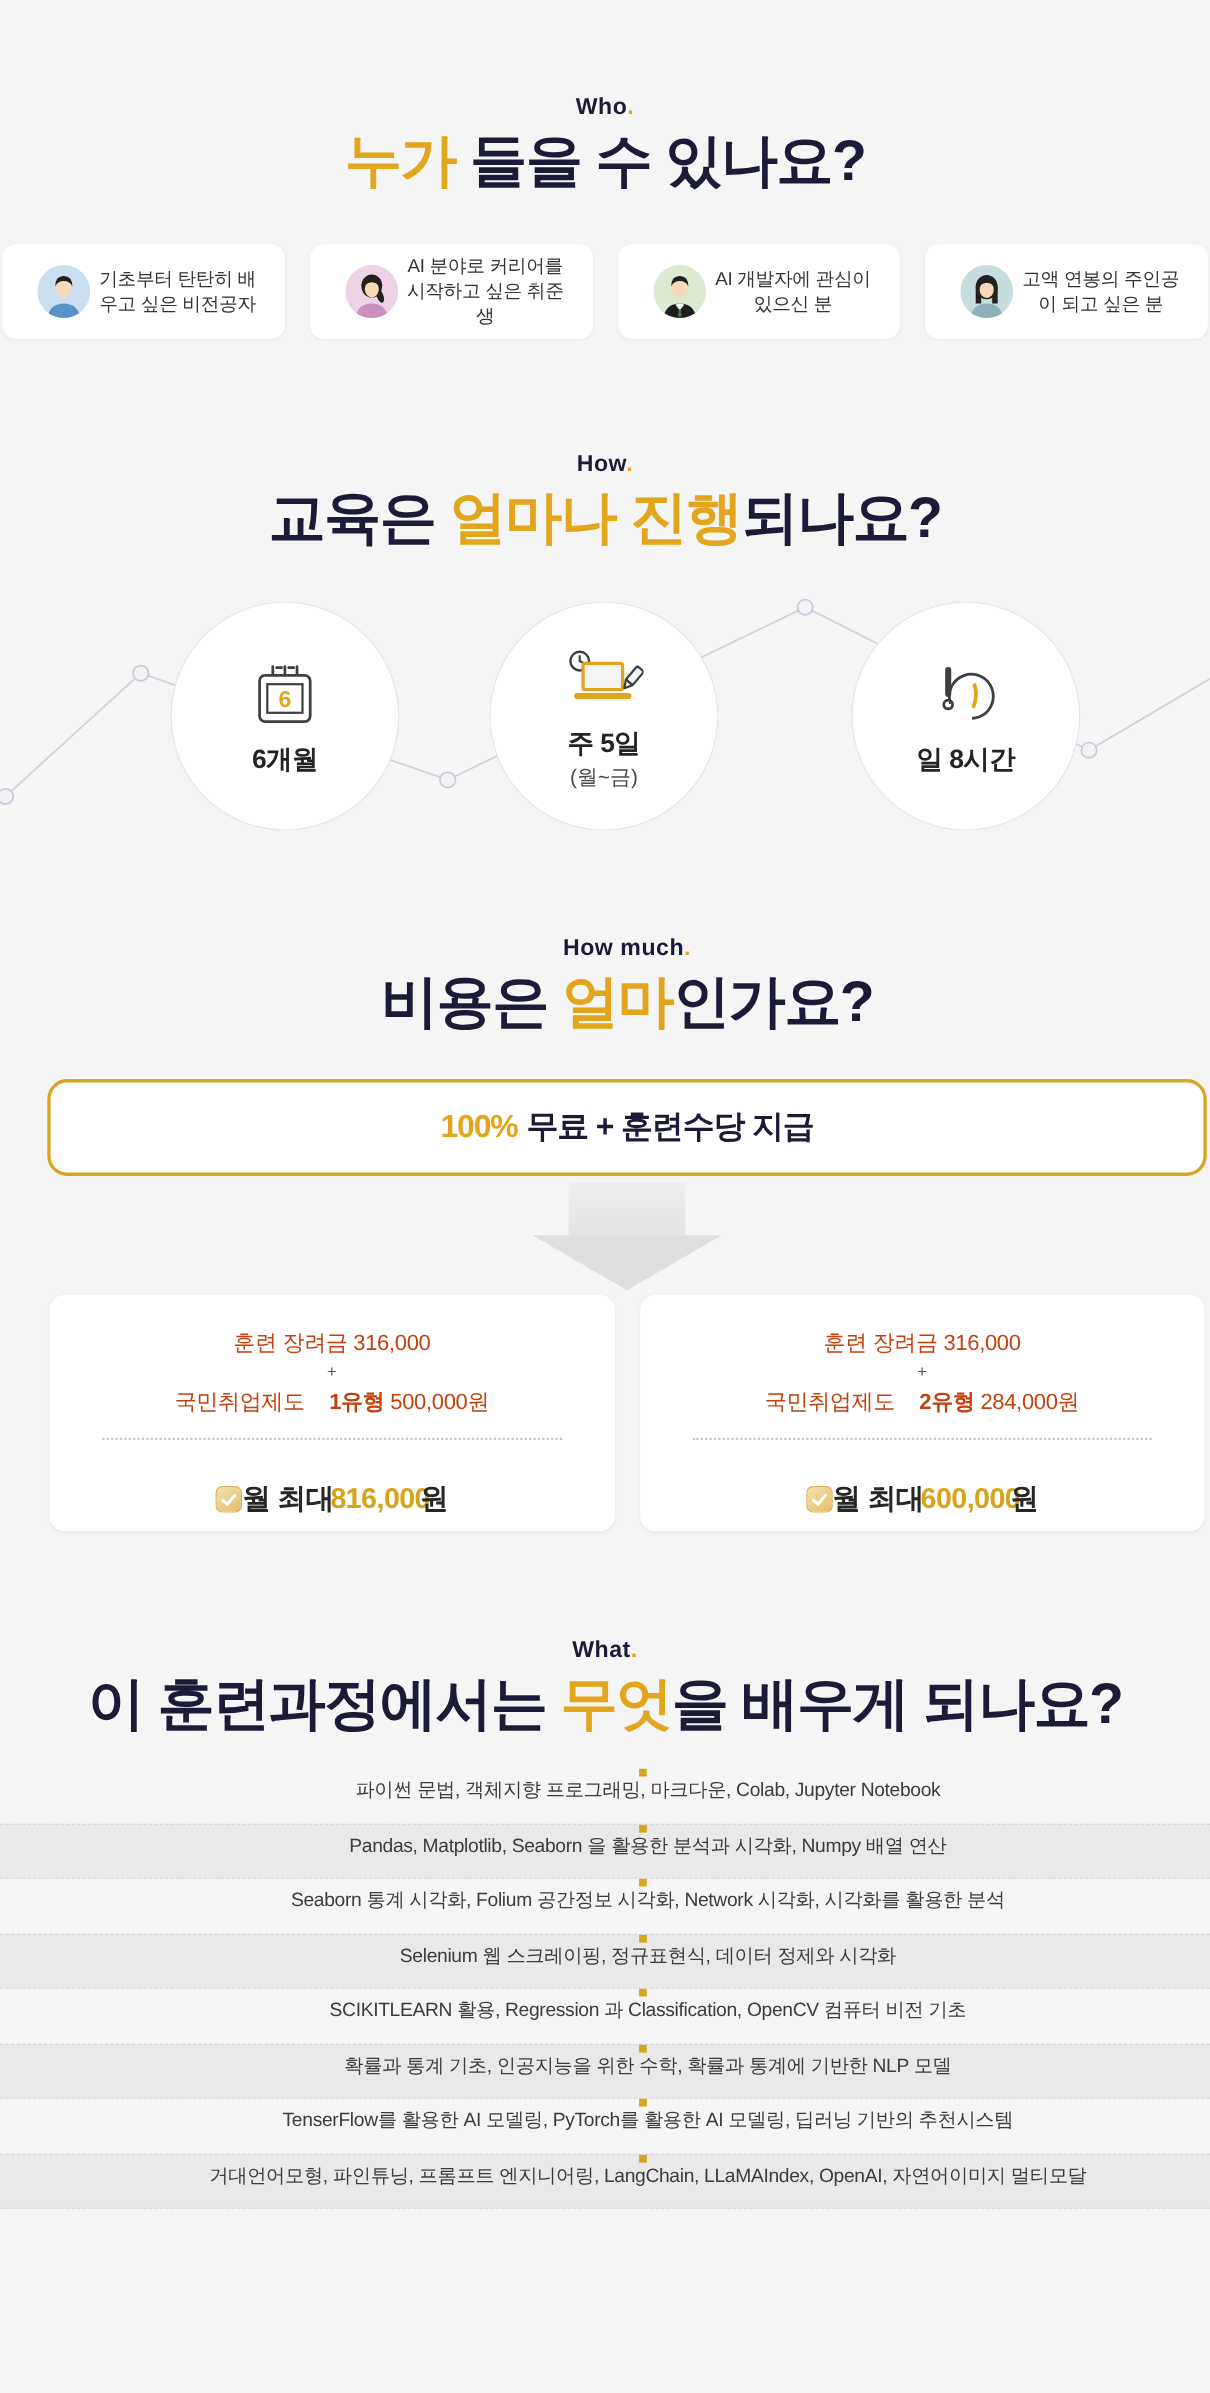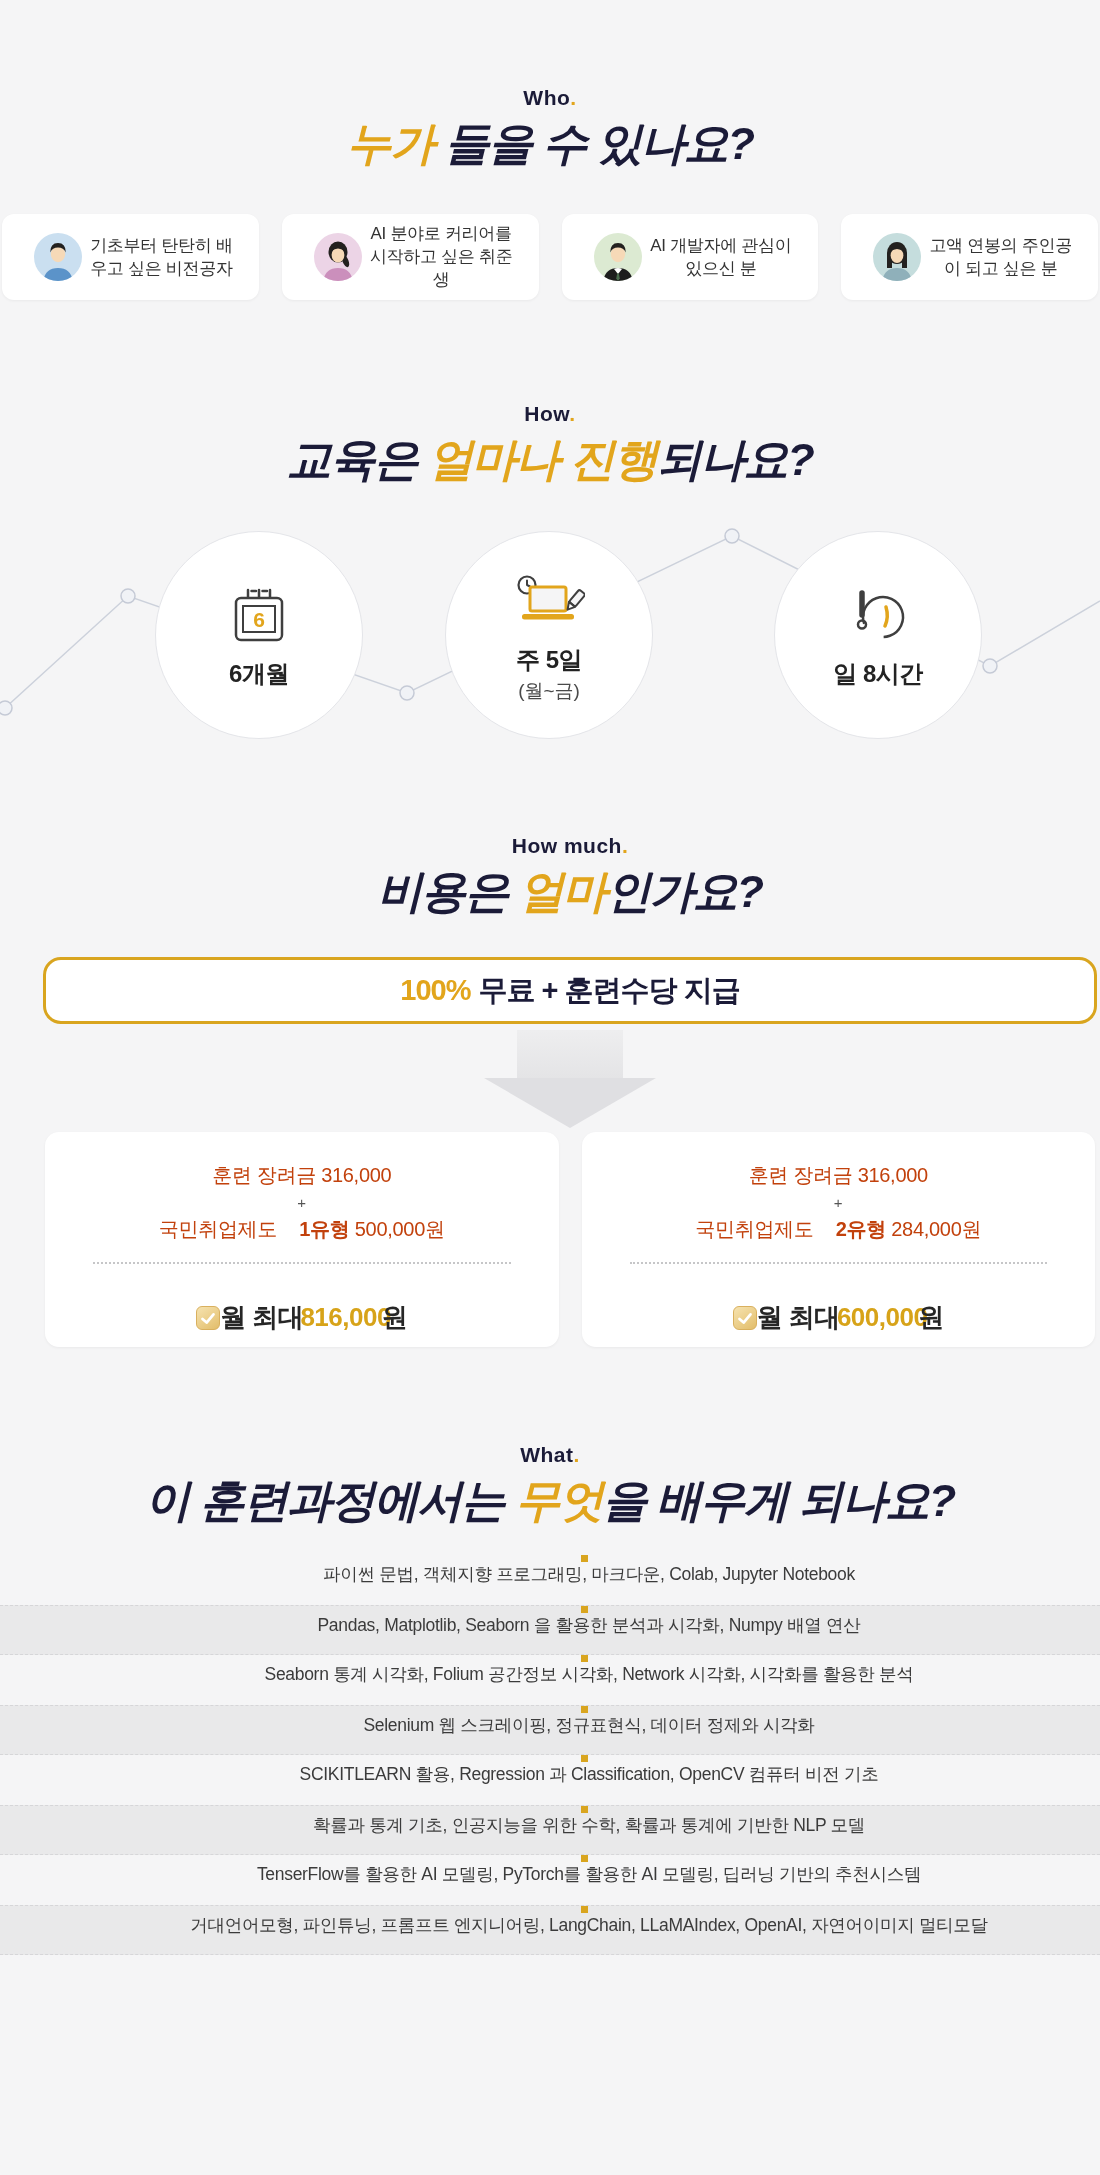--- a/index.html
+++ b/index.html
@@ -8,21 +8,21 @@
   }
   *{margin:0;padding:0;box-sizing:border-box;}
   html,body{background:var(--page-bg);}
   body{
     width:1100px;height:2175px;overflow:hidden;position:relative;
     font-family:"Liberation Sans","DejaVu Sans",sans-serif;color:var(--body-text);
   }
   .sec{text-align:center;}
   .sec-label{font-size:21px;font-weight:bold;color:var(--navy);letter-spacing:.5px;}
   .sec-label .dot{color:var(--gold);}
-  .sec-title{margin-top:8px;font-size:45px;font-weight:800;color:var(--navy);letter-spacing:-1.5px;line-height:1.15;font-style:italic;}
+  .sec-title{margin-top:8px;font-size:52px;font-weight:800;color:var(--navy);letter-spacing:-1.5px;line-height:1.15;}
   .sec-title .gold{color:var(--gold);}
 
   
   .who{padding-top:86px;}
   .who-grid{margin:44px 2px 0;display:grid;grid-template-columns:1fr 1fr 1fr 1fr;column-gap:23px;row-gap:27px;}
   .who-card{height:86px;background:var(--card-bg);border-radius:12px;display:flex;align-items:center;
     box-shadow:0 1px 3px rgba(0,0,0,.05);padding:0 18px 0 32px;}
   .who-card .avatar{width:48px;height:48px;flex:0 0 48px;}
   .who-card .who-text{flex:1;text-align:center;font-size:17px;color:#333;letter-spacing:-.3px;}
 
@@ -33,21 +33,21 @@
   .big-circle{position:absolute;top:10px;width:208px;height:208px;border-radius:50%;
     background:#fff;border:1.5px solid #e4e5e9;display:flex;flex-direction:column;
     align-items:center;justify-content:center;}
   .big-circle .icon{height:72px;display:flex;align-items:center;justify-content:center;}
   .big-circle .circle-label{margin-top:6px;font-size:24px;font-weight:bold;color:#232323;letter-spacing:-.5px;}
   .big-circle .circle-sublabel{font-size:19px;color:#4a4a4a;margin-top:2px;}
   .c1{left:155px;} .c2{left:445px;} .c3{left:774px;}
 
   
   .howmuch{margin-top:78px;padding-left:40px;}
-  .banner{margin:40px 3px 0;height:67px;background:#fff;border:3px solid #D9A51F;border-radius:18px;
+  .banner{margin:40px 3px 0;height:88px;background:#fff;border:3px solid #D9A51F;border-radius:18px;
     display:flex;align-items:center;justify-content:center;font-size:29px;font-weight:800;
     color:var(--navy);letter-spacing:-1px;}
   .banner .gold{color:var(--gold);margin-right:8px;}
   .arrow{margin-top:6px;}
   .arrow-shaft{width:106px;height:48px;margin:0 auto;background:linear-gradient(#eeeeef,#e4e4e6);}
   .arrow-head{width:0;height:0;margin:0 auto;border-left:86px solid transparent;
     border-right:86px solid transparent;border-top:50px solid #dfdfe2;}
   .benefit-grid{margin:4px 5px 0;display:grid;grid-template-columns:1fr 1fr;column-gap:23px;}
   .benefit-card{height:215px;background:#fff;border-radius:14px;box-shadow:0 1px 3px rgba(0,0,0,.05);
     padding-top:30px;text-align:center;}

